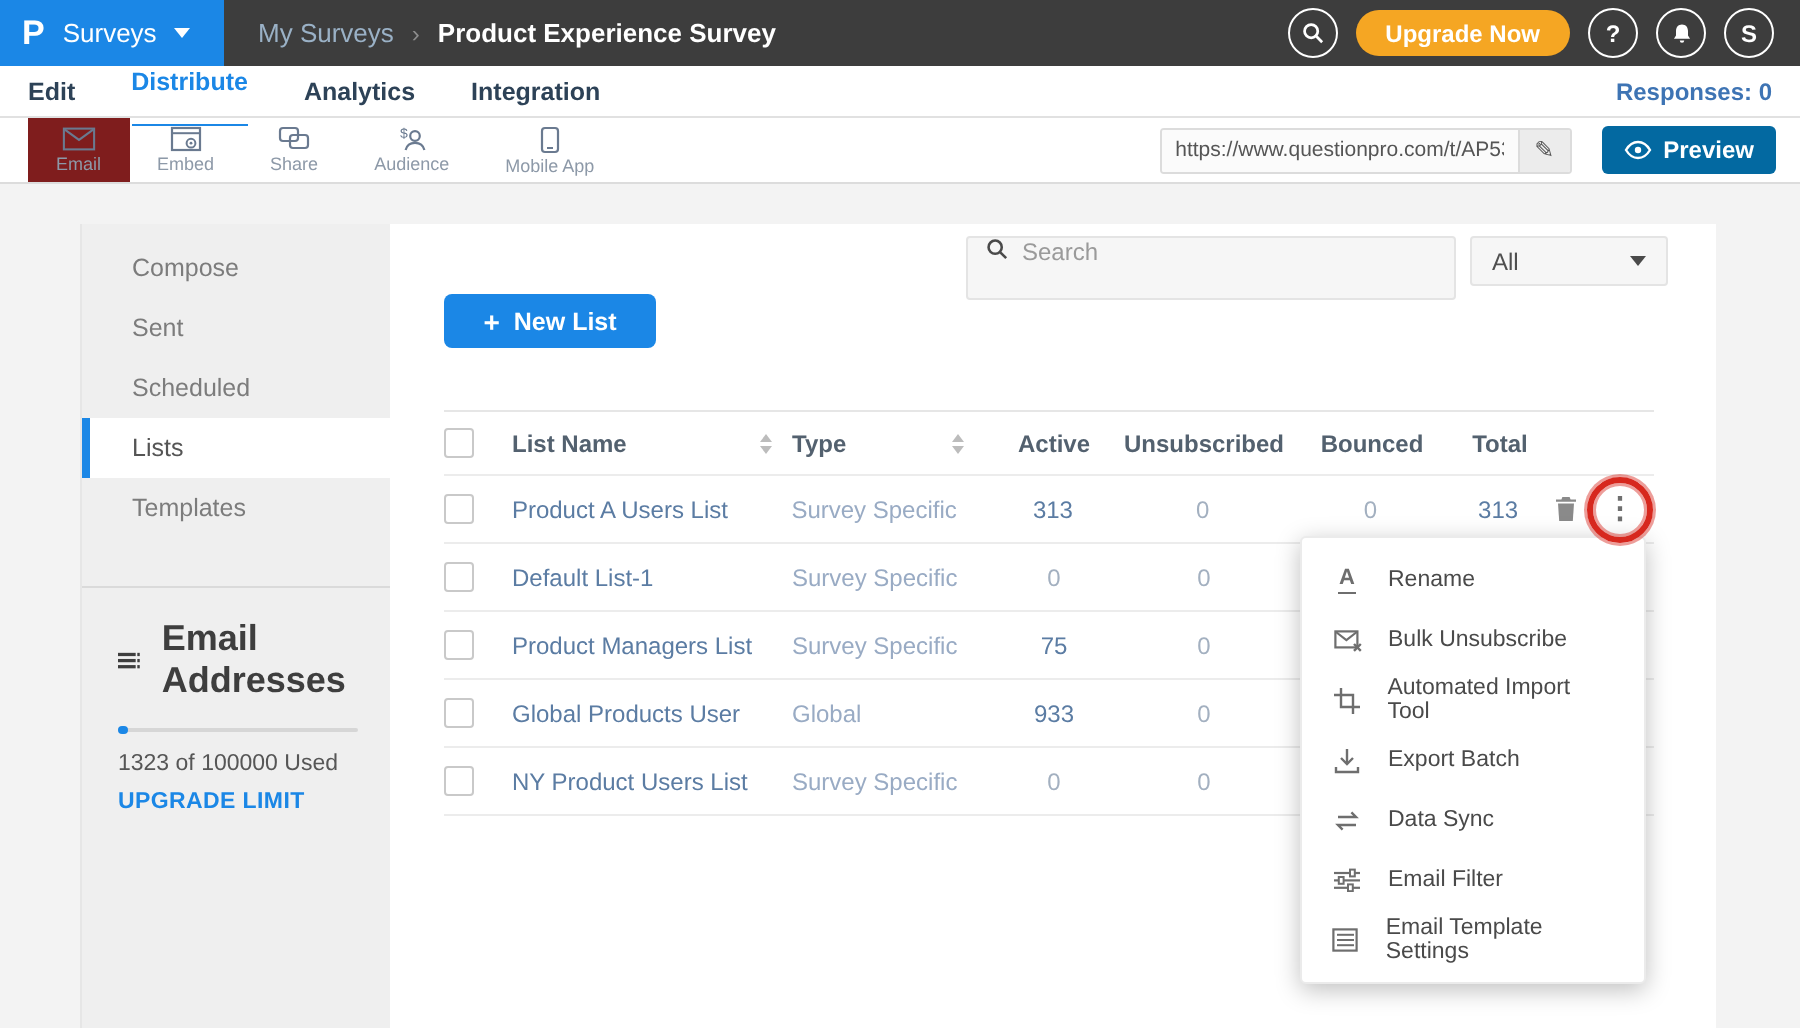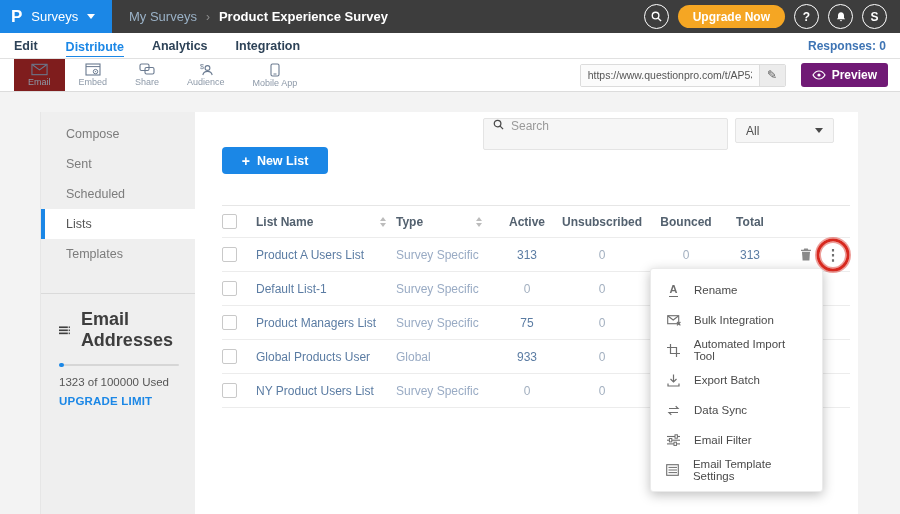--- a/index.html
+++ b/index.html
@@ -16,34 +16,34 @@
   .crumb-parent { color:#9ab1c6; cursor:pointer; }
   .crumb-sep { color:#8d8d8d; font-size:12px; }
   .crumb-current { color:#fff; font-weight:600; }
   .top-actions { margin-left:auto; display:flex; align-items:center; gap:9px; padding-right:13px; }
   .circle-btn { width:25px; height:25px; border:1.5px solid #fff; border-radius:50%; display:flex; align-items:center; justify-content:center; color:#fff; font-size:12px; font-weight:700; cursor:pointer; flex:0 0 auto; }
   .upgrade-btn { height:23px; background:#f5a623; border-radius:12px; color:#fff; font-size:12px; font-weight:700; display:flex; align-items:center; padding:0 15px; cursor:pointer; }
 
   
   .nav { position:absolute; top:33px; left:0; right:0; height:26px; background:#fff; border-bottom:1px solid #e1e1e1; display:flex; align-items:center; padding:0 14px; gap:28px; z-index:19; }
   .nav-tab { font-size:12.5px; font-weight:700; color:#2d4257; cursor:pointer; line-height:1; padding-top:2px; }
-  .nav-tab.active { color:#1b87e6; border-bottom:1.5px solid #1b87e6; padding-bottom:3px; margin-bottom:-5px; }
+  .nav-tab.active { color:#1b87e6; border-bottom:1.5px solid #1b87e6; padding-bottom:15px; margin-bottom:-5px; }
   .responses { margin-left:auto; font-size:12px; font-weight:600; color:#3e74b4; cursor:pointer; }
 
   
   .toolbar { position:absolute; top:59px; left:0; right:0; height:33px; background:#fff; border-bottom:1px solid #dcdcdc; display:flex; align-items:stretch; padding-left:14px; z-index:18; }
   .channel { display:flex; flex-direction:column; align-items:center; justify-content:center; padding:2px 14px; cursor:pointer; }
   .channel.active { background:#7f1d1d; }
   .channel svg { display:block; }
   .channel-label { font-size:9px; color:#8d99a8; margin-top:1px; }
   .url-wrap { margin-left:auto; display:flex; align-items:center; gap:15px; padding-right:12px; }
   .url-box { display:flex; align-items:stretch; height:23px; border:1px solid #dcdcdc; border-radius:2px; overflow:hidden; }
   .url-input { width:178px; border:none; outline:none; background:#fbfbfb; font-size:10.5px; color:#555; padding:0 7px; font-family:"Liberation Sans", sans-serif; }
   .url-edit { width:26px; background:#ececec; border-left:1px solid #dcdcdc; display:flex; align-items:center; justify-content:center; font-size:12px; color:#555; cursor:pointer; }
-  .preview-btn { height:24px; background:#701a75; border-radius:3px; color:#fff; font-size:12px; font-weight:600; display:flex; align-items:center; gap:6px; padding:0 11px; cursor:pointer; }
+  .preview-btn { height:24px; background:#0369a1; border-radius:3px; color:#fff; font-size:12px; font-weight:600; display:flex; align-items:center; gap:6px; padding:0 11px; cursor:pointer; }
 
   
   .content { position:absolute; top:92px; left:0; right:0; bottom:0; background:#f3f3f3; }
   .sidebar { position:absolute; left:40px; top:20px; bottom:0; width:155px; background:#efefef; border-left:1px solid #e6e6e6; }
   .side-list { padding-top:7px; }
   .side-item { height:30px; display:flex; align-items:center; padding-left:21px; font-size:12.5px; color:#7c7c7c; border-left:4px solid transparent; cursor:pointer;text-align:center; }
   .side-item.active { background:#fff; border-left-color:#1b87e6; color:#555; }
   .side-divider { margin-top:24px; border-top:1px solid #dadada; }
   .email-addresses { padding:15px 16px 0 18px; }
   .ea-head { display:flex; align-items:center; gap:11px; }
@@ -58,21 +58,21 @@
   .search-box { position:absolute; top:6px; left:288px; width:245px; height:32px; background:#f6f6f6; border:1px solid #e4e4e4; border-radius:2px; display:flex; align-items:flex-start; gap:7px; padding:0 9px; }
   .search-input { flex:1; border:none; outline:none; background:transparent; font-size:12px; color:#555; font-family:"Liberation Sans", sans-serif; }
   .search-input::placeholder { color:#9a9a9a; }
   .filter-box { position:absolute; top:6px; left:540px; width:99px; height:25px; background:#f6f6f6; border:1px solid #e4e4e4; border-radius:2px; display:flex; align-items:center; justify-content:space-between; padding:0 10px; font-size:12px; color:#4f4f4f; cursor:pointer; }
   .caret-dark { width:0; height:0; border-left:4px solid transparent; border-right:4px solid transparent; border-top:5px solid #4a4a4a; }
 
   .new-list-btn { position:absolute; top:35px; left:27px; width:106px; height:27px; background:#1b87e6; border-radius:4px; color:#fff; display:flex; align-items:center; justify-content:center; gap:7px; font-size:12.5px; font-weight:600; cursor:pointer; }
   .plus { font-size:14px; font-weight:700; line-height:1; }
 
   
-  .table { position:absolute; top:93px; left:27px; right:8px; }
+  .table { position:absolute; top:93px; left:27px; right:31px; }
   .trow { display:flex; align-items:center; border-bottom:1px solid #ececec; font-size:12px; }
   .thead { height:33px; border-top:1px solid #e6e6e6; font-weight:700; color:#53616f; }
   .tbody-row { height:34px; }
   .c-check { width:34px; display:flex; align-items:center; }
   .checkbox { width:15px; height:15px; border:1px solid #c9c9c9; border-radius:2px; background:#fff; cursor:pointer; }
   .c-name { width:140px; display:flex; align-items:center; justify-content:space-between; padding-right:10px; }
   .c-type { width:104px; display:flex; align-items:center; justify-content:space-between; padding-right:18px; }
   .c-num1 { width:54px; text-align:center; }
   .c-num2 { width:96px; text-align:center; }
   .c-num3 { width:72px; text-align:center; }
@@ -387,21 +387,21 @@
         </div>
         <div class="menu-item">
           <span class="menu-icon">
             <svg width="14" height="11" viewBox="0 0 14 11">
                 <rect x="0.7" y="0.7" width="11" height="8" fill="none" stroke="#6e6e6e" stroke-width="1.1"></rect>
                 <path d="M1 1l5.2 4L11.4 1" fill="none" stroke="#6e6e6e" stroke-width="1.1"></path>
                 <line x1="10" y1="7" x2="13.4" y2="10.4" stroke="#6e6e6e" stroke-width="1.2"></line>
                 <line x1="13.4" y1="7" x2="10" y2="10.4" stroke="#6e6e6e" stroke-width="1.2"></line>
               </svg>
           </span>
-          <span>Bulk Integration</span>
+          <span>Bulk Unsubscribe</span>
         </div>
         <div class="menu-item">
           <span class="menu-icon">
             <svg width="13" height="13" viewBox="0 0 13 13">
                 <path d="M3.5 0v9.5H13" fill="none" stroke="#6e6e6e" stroke-width="1.2"></path>
                 <path d="M0 3.5h9.5V13" fill="none" stroke="#6e6e6e" stroke-width="1.2"></path>
               </svg>
           </span>
           <span>Automated Import Tool</span>
         </div>

